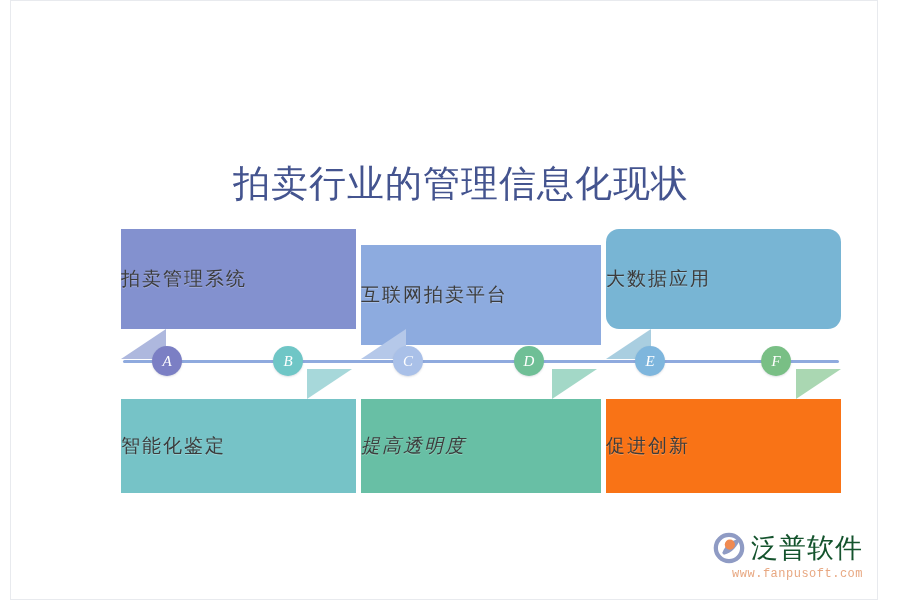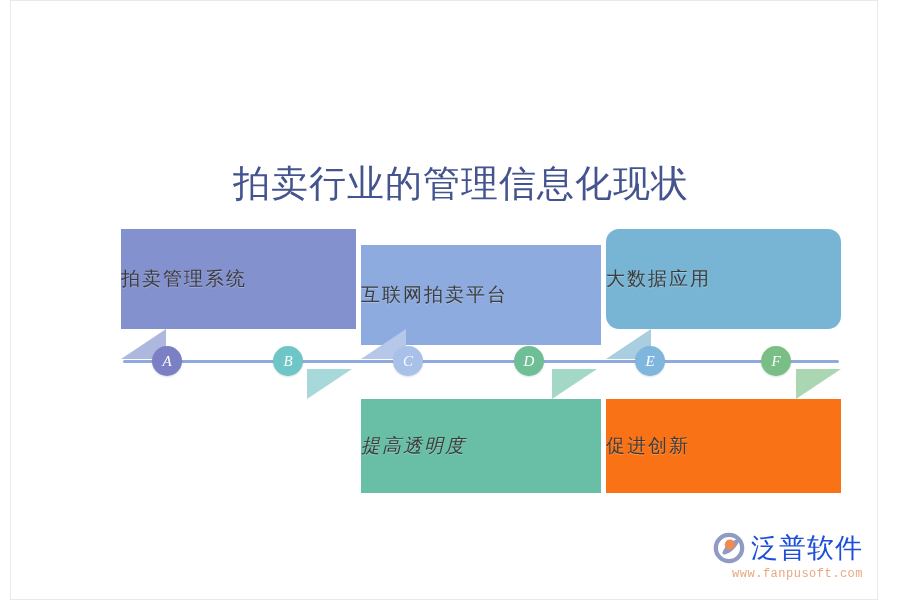--- a/index.html
+++ b/index.html
@@ -170,36 +170,39 @@
     <span class="tl-letter">D</span>
   </div>
   <div class="tl-node" id="tl-4" style="left: 624px; top: 345px; background: rgb(126, 182, 221);">
     <span class="tl-letter">E</span>
   </div>
   <div class="tl-node" id="tl-5" style="left: 750px; top: 345px; background: rgb(121, 191, 133);">
     <span class="tl-letter">F</span>
   </div>
 
   <div class="tail tail-up" id="bot-tail-0" style="left: 296px; top: 368px; border-top-color: rgb(167, 216, 218);"></div>
+  <div class="node-box" id="bot-box-0" style="left: 110px; top: 398px; width: 235px; height: 94px; background: rgb(118, 195, 199);">
+    <span class="node-label">智能化鉴定</span>
+  </div>
 
   <div class="tail tail-up" id="bot-tail-1" style="left: 541px; top: 368px; border-top-color: rgb(163, 216, 199);"></div>
   <div class="node-box" id="bot-box-1" style="left: 350px; top: 398px; width: 240px; height: 94px; background: rgb(104, 191, 165); font-style: italic;">
     <span class="node-label">提高透明度</span>
   </div>
 
   <div class="tail tail-up" id="bot-tail-2" style="left: 785px; top: 368px; border-top-color: rgb(170, 215, 178);"></div>
   <div class="node-box" id="bot-box-2" style="left: 595px; top: 398px; width: 235px; height: 94px; background: #f97316;">
     <span class="node-label">促进创新</span>
   </div>
 
   <div id="logo">
     <div id="logo-top">
       <svg id="logo-mark" viewBox="0 0 40 40">
         <path d="M20 2 A18 18 0 1 0 20 38 A18 18 0 0 0 20 2 Z M20 7 A13 13 0 1 1 20 33 A13 13 0 1 1 20 7 Z" fill="#8f9bc4"></path>
         <path d="M12 26 C16 14, 26 10, 33 9 C30 18, 24 25, 14 28 Z" fill="#8f9bc4"></path>
         <circle cx="21" cy="16" r="6" fill="#ef8a52"></circle>
       </svg>
-      <span id="logo-name" style="color: #1d4ed8;">泛普软件</span>
+      <span id="logo-name" style="color: #14532d;">泛普软件</span>
     </div>
     <div id="logo-url" style="color: rgb(232, 168, 130);">www.fanpusoft.com</div>
   </div>
 
 </div>
 
 </body></html>

